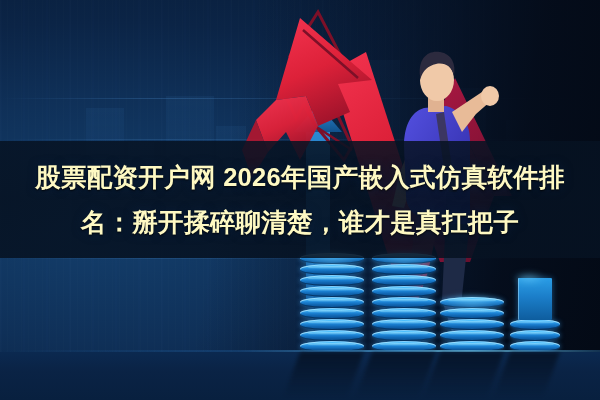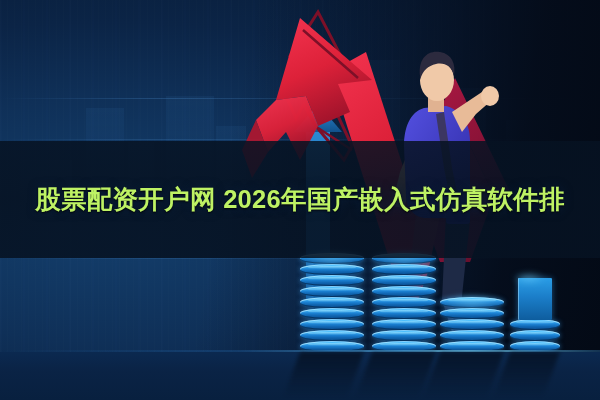--- a/index.html
+++ b/index.html
@@ -163,21 +163,21 @@
     top: 141px;
     height: 117px;
     display: flex;
     flex-direction: column;
     justify-content: center;
     align-items: center;
     padding: 0 22px;
     box-sizing: border-box;
   }
   .title-line {
-    color: #bef264;
+    color: #fef9c3;
     font-size: 25.5px;
     font-weight: bold;
     line-height: 45px;
     letter-spacing: 0.3px;
     white-space: nowrap;
     text-shadow:
       0 1px 2px rgba(0,0,0,0.85),
       0 0 10px rgba(10,30,60,0.9);
   }
 </style>
@@ -338,15 +338,16 @@
   <div class="floor"></div>
   <div class="floor-edge"></div>
   <div class="shadow" style="left:300px; width:64px; transform:skewX(-20deg);"></div>
   <div class="shadow" style="left:372px; width:64px; transform:skewX(-20deg);"></div>
   <div class="shadow" style="left:440px; width:64px; transform:skewX(-20deg);"></div>
   <div class="shadow" style="left:510px; width:50px; transform:skewX(-20deg);"></div>
 
   <div class="band"></div>
   <div class="title-wrap">
     <div class="title-line">股票配资开户网 2026年国产嵌入式仿真软件排</div>
+    <div class="title-line">名：掰开揉碎聊清楚，谁才是真扛把子</div>
   </div>
 
 </div>
 
 </body></html>

